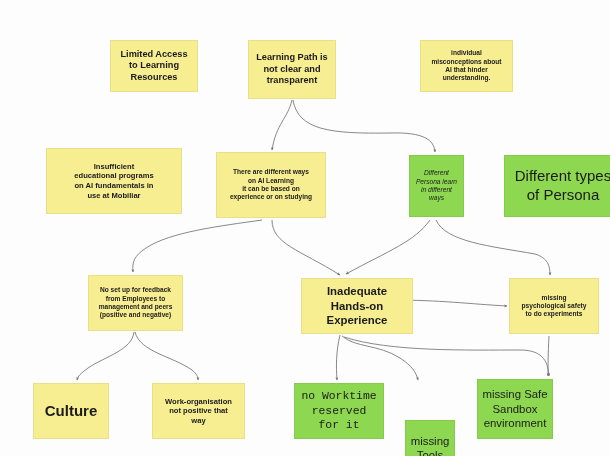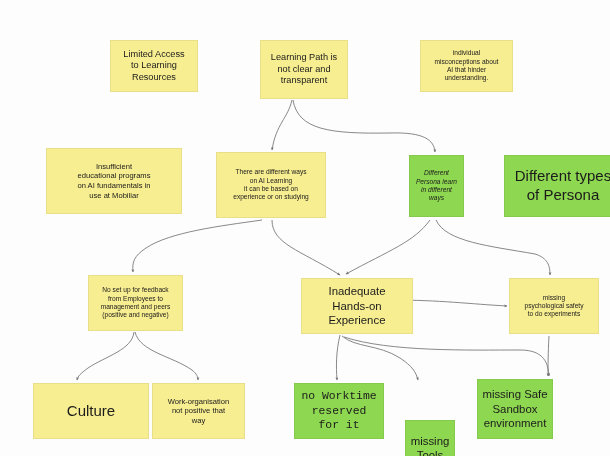--- a/index.html
+++ b/index.html
@@ -29,21 +29,21 @@
     display: flex;
     align-items: center;
     justify-content: center;
     text-align: center;
     color: #1b1b1b;
     line-height: 1.26;
     white-space: pre-line;
     padding: 3px 4px;
     border: 1px solid rgba(0,0,0,0.06);
   }
-  .sticky-yellow { background: #f7ed91; }
+  .sticky-yellow { background: #f7ed91; font-weight: bold; }
   .sticky-green  { background: #8ed751; }
   .t-xs  { font-size: 6.6px; }
   .t-sm  { font-size: 7.6px; }
   .t-md  { font-size: 9.2px; }
   .t-lg  { font-size: 11.4px; }
   .t-xl  { font-size: 15px; }
   .italic { font-style: italic; }
 </style>
 </head>
 <body>
@@ -70,21 +70,21 @@
         <path d="M 342 336 C 356 348 378 344 400 358 C 412 366 416 372 418 380" fill="none" stroke="#7a7a7a" stroke-width="0.9" marker-end="url(#arrowhead)"></path>
         <path d="M 344 337 C 390 352 468 350 520 350 C 545 350 548 364 549 376" fill="none" stroke="#7a7a7a" stroke-width="0.9" marker-end="url(#arrowhead)"></path>
         <path d="M 549 336 C 548 354 548 366 548 376" fill="none" stroke="#7a7a7a" stroke-width="0.9" marker-end="url(#arrowhead)"></path>
       </g>
   </svg>
 
   <div id="node-group">
       <div class="node sticky-yellow t-md" style="left: 110px; top: 40px; width: 88px; height: 52px;"><span>Limited Access
 to Learning
 Resources</span></div>
-      <div class="node sticky-yellow t-md" style="left: 260px; top: 40px; width: 88px; height: 59px;"><span>Learning Path is
+      <div class="node sticky-yellow t-md" style="left: 248px; top: 40px; width: 88px; height: 59px;"><span>Learning Path is
 not clear and
 transparent</span></div>
       <div class="node sticky-yellow t-xs" style="left: 420px; top: 40px; width: 93px; height: 52px;"><span>individual
 misconceptions about
 AI that hinder
 understanding.</span></div>
       <div class="node sticky-yellow t-sm" style="left: 46px; top: 148px; width: 136px; height: 66px;"><span>Insufficient
 educational programs
 on AI fundamentals in
 use at Mobiliar</span></div>
@@ -101,21 +101,21 @@
       <div class="node sticky-yellow t-xs" style="left: 88px; top: 275px; width: 95px; height: 56px;"><span>No set up for feedback
 from Employees to
 management and peers
 (positive and negative)</span></div>
       <div class="node sticky-yellow t-lg" style="left: 301px; top: 278px; width: 112px; height: 56px;"><span>Inadequate
 Hands-on
 Experience</span></div>
       <div class="node sticky-yellow t-xs" style="left: 509px; top: 278px; width: 90px; height: 56px;"><span>missing
 psychological safety
 to do experiments</span></div>
-      <div class="node sticky-yellow t-xl" style="left: 33px; top: 383px; width: 116px; height: 56px;"><span>Culture</span></div>
+      <div class="node sticky-yellow t-xl" style="left: 33px; top: 383px; width: 76px; height: 56px;"><span>Culture</span></div>
       <div class="node sticky-yellow t-sm" style="left: 152px; top: 383px; width: 93px; height: 56px;"><span>Work-organisation
 not positive that
 way</span></div>
       <div class="node sticky-green t-lg" style="left: 294px; top: 383px; width: 90px; height: 56px; font-family: Liberation Mono, monospace;"><span>no Worktime
 reserved for it</span></div>
       <div class="node sticky-green t-lg" style="left: 405px; top: 383px; width: 50px; height: 56px; margin-top: 37px;"><span>missing
 Tools</span></div>
       <div class="node sticky-green t-lg" style="left: 477px; top: 379px; width: 76px; height: 60px;"><span>missing Safe
 Sandbox
 environment</span></div>

